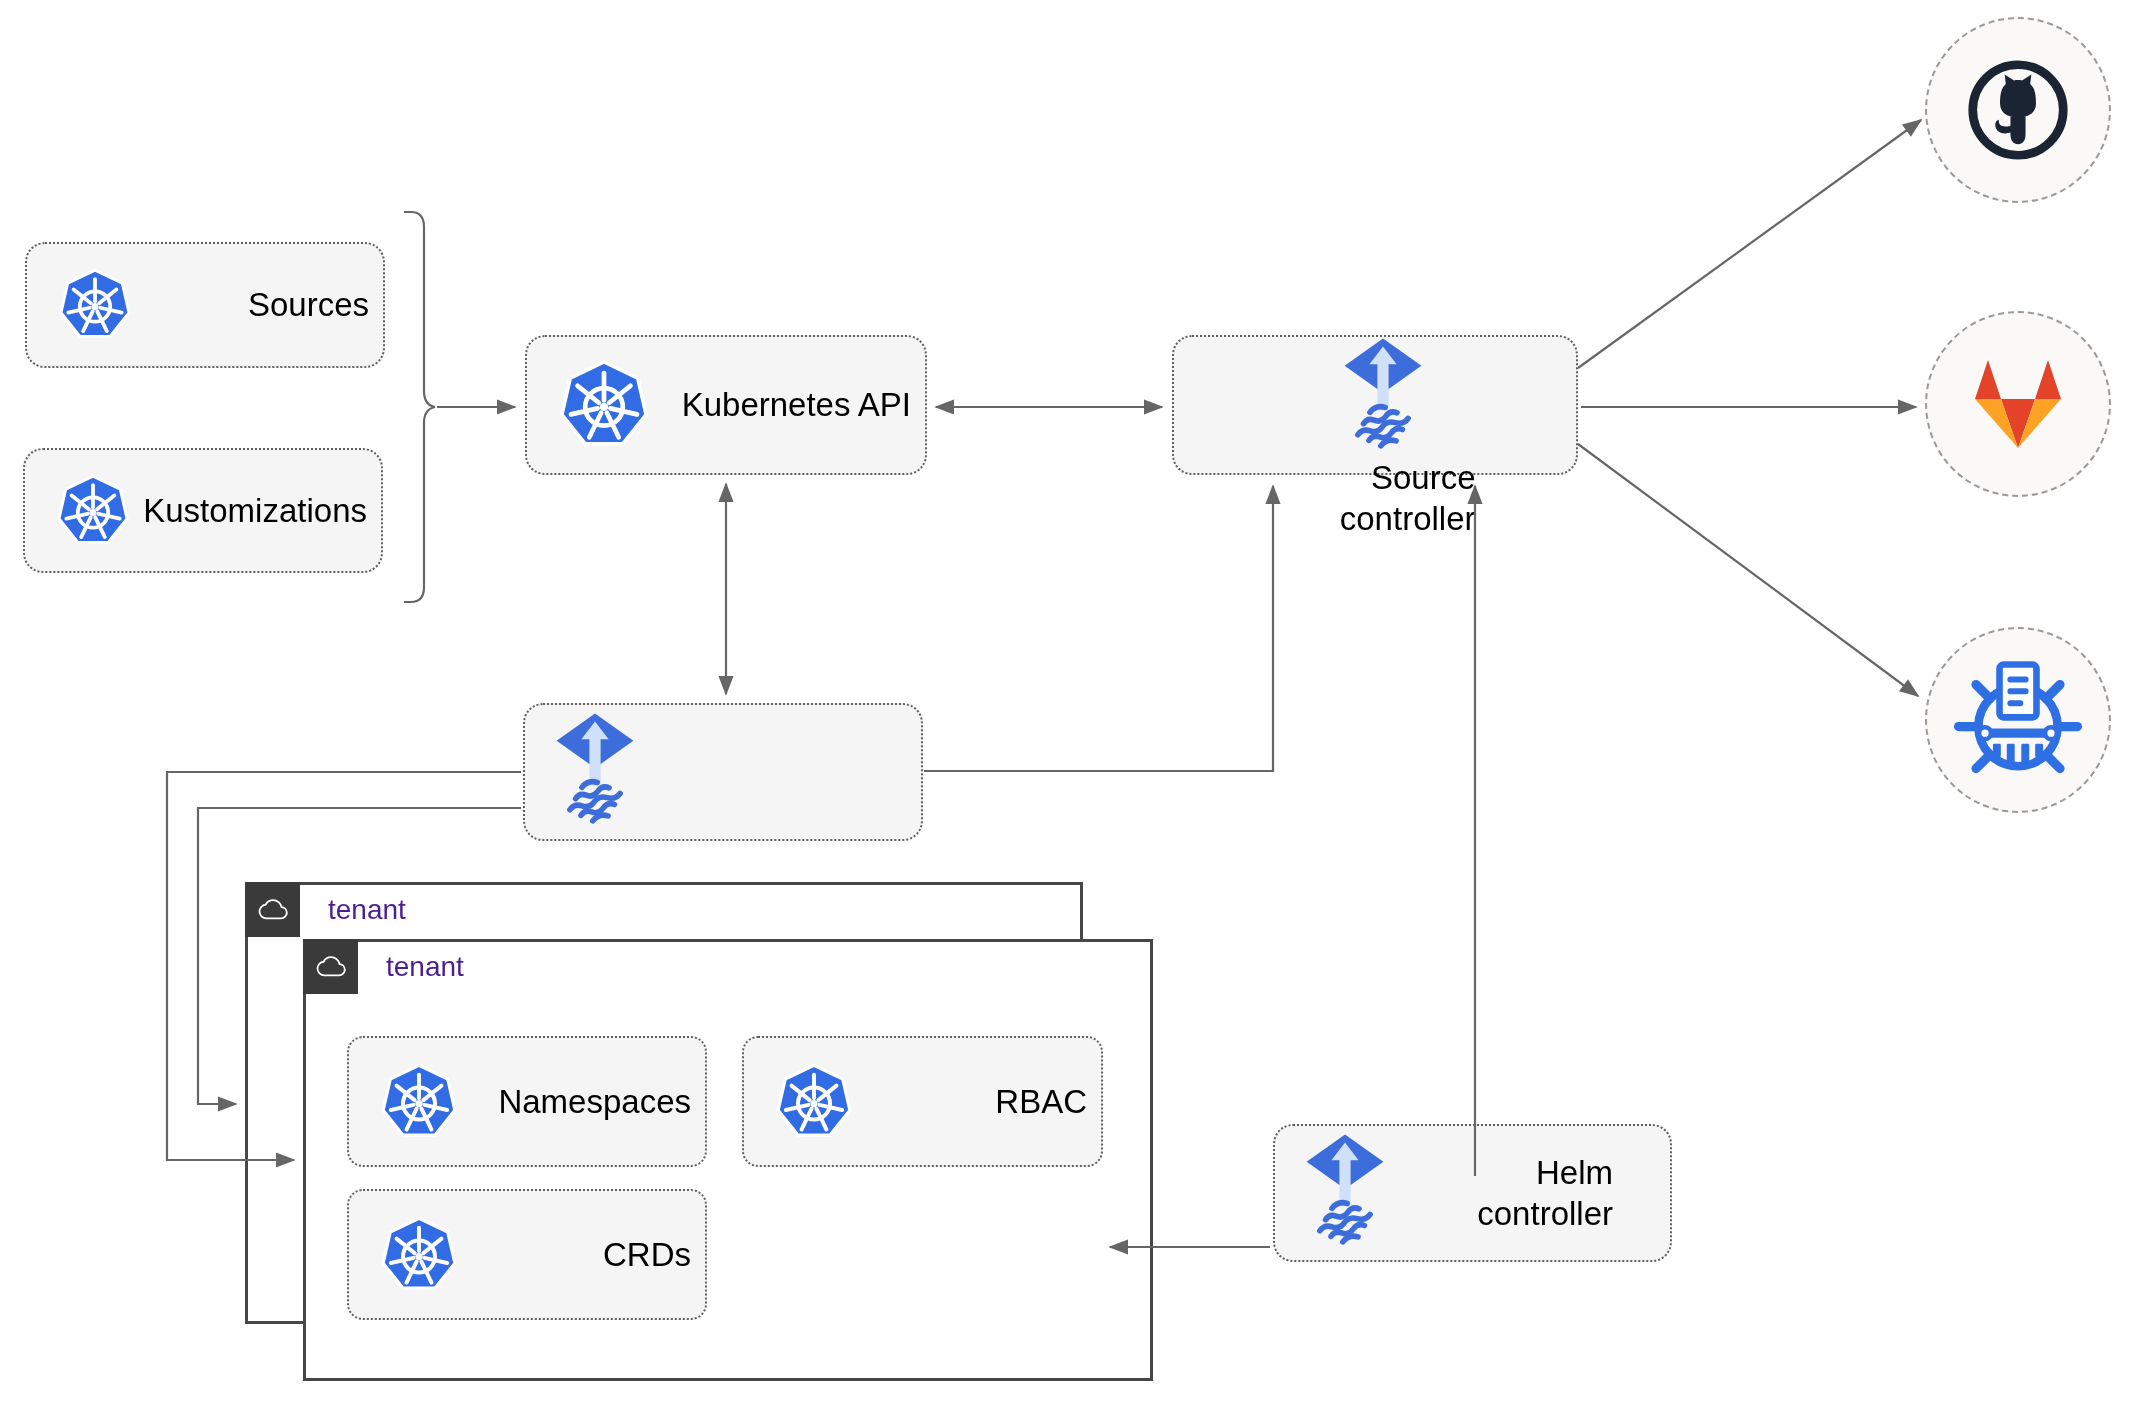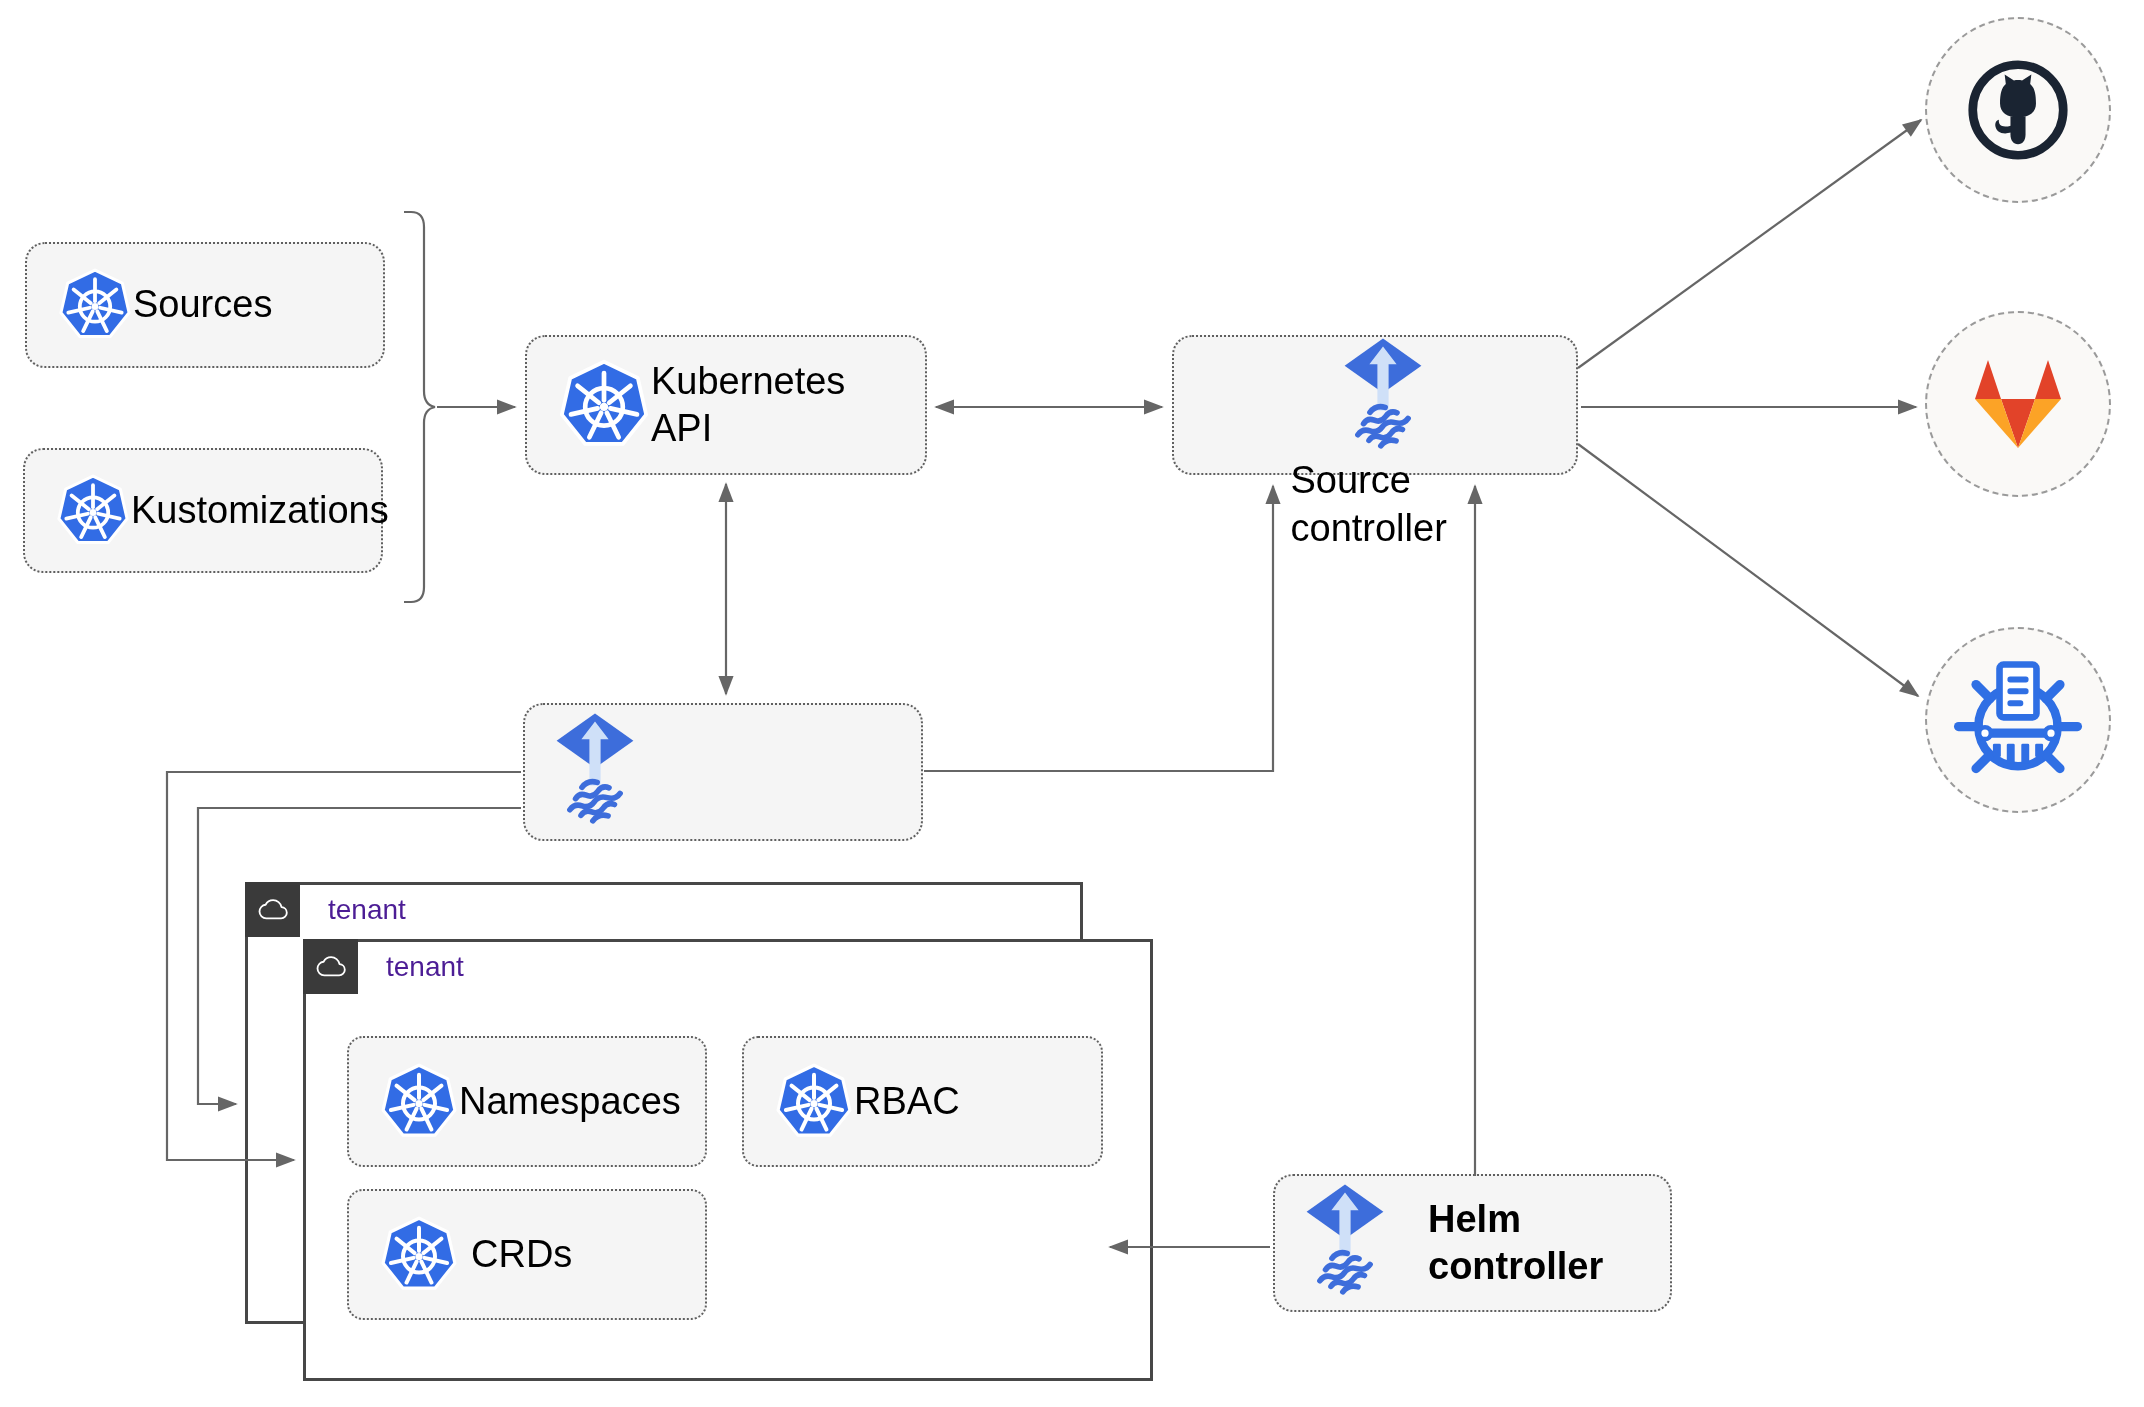--- a/index.html
+++ b/index.html
@@ -12,21 +12,21 @@
   .node{
     position:absolute;
     background:var(--node-fill,#f5f5f5);
     border:2px dotted var(--node-border,#5f5f5f);
     border-radius:20px;
     display:flex;align-items:center;
     box-sizing:border-box;
     padding-left:30px;padding-right:14px;
   }
   .node .label{
-    flex:1;text-align:left;font-size:38px;line-height:1.25;color:#000;
+    flex:1;text-align:right;font-size:33px;line-height:1.25;color:#000;
   }
   .node .label.wrap{max-width:185px;margin:0 auto;}
   .icon{flex:0 0 auto;display:block;}
   
   .tenant{
     position:absolute;background:#ffffff;
     border:3px solid var(--tenant-border,#474747);
     box-sizing:border-box;
   }
   .tenant-header{
@@ -117,21 +117,21 @@
       </svg>
     <div class="label wrap">Source controller</div>
   </div>
 
   <div class="node" style="left:523px;top:703px;width:400px;height:138px;">
     <svg class="icon" width="80" height="120">
         <use href="#sym-flux"></use>
       </svg>
   </div>
 
-  <div class="node" style="left:1273px;top:1174px;width:399px;height:138px;font-weight:bold;">
+  <div class="node" style="left:1273px;top:1124px;width:399px;height:138px;">
     <svg class="icon" width="80" height="120">
         <use href="#sym-flux"></use>
       </svg>
     <div class="label wrap">Helm controller</div>
   </div>
 
   <div class="tenant" style="left:245px;top:882px;width:838px;height:442px;">
     <div class="tenant-header">
       <svg width="36" height="30" viewBox="0 0 24 24">
           <use href="#sym-cloud"></use>

